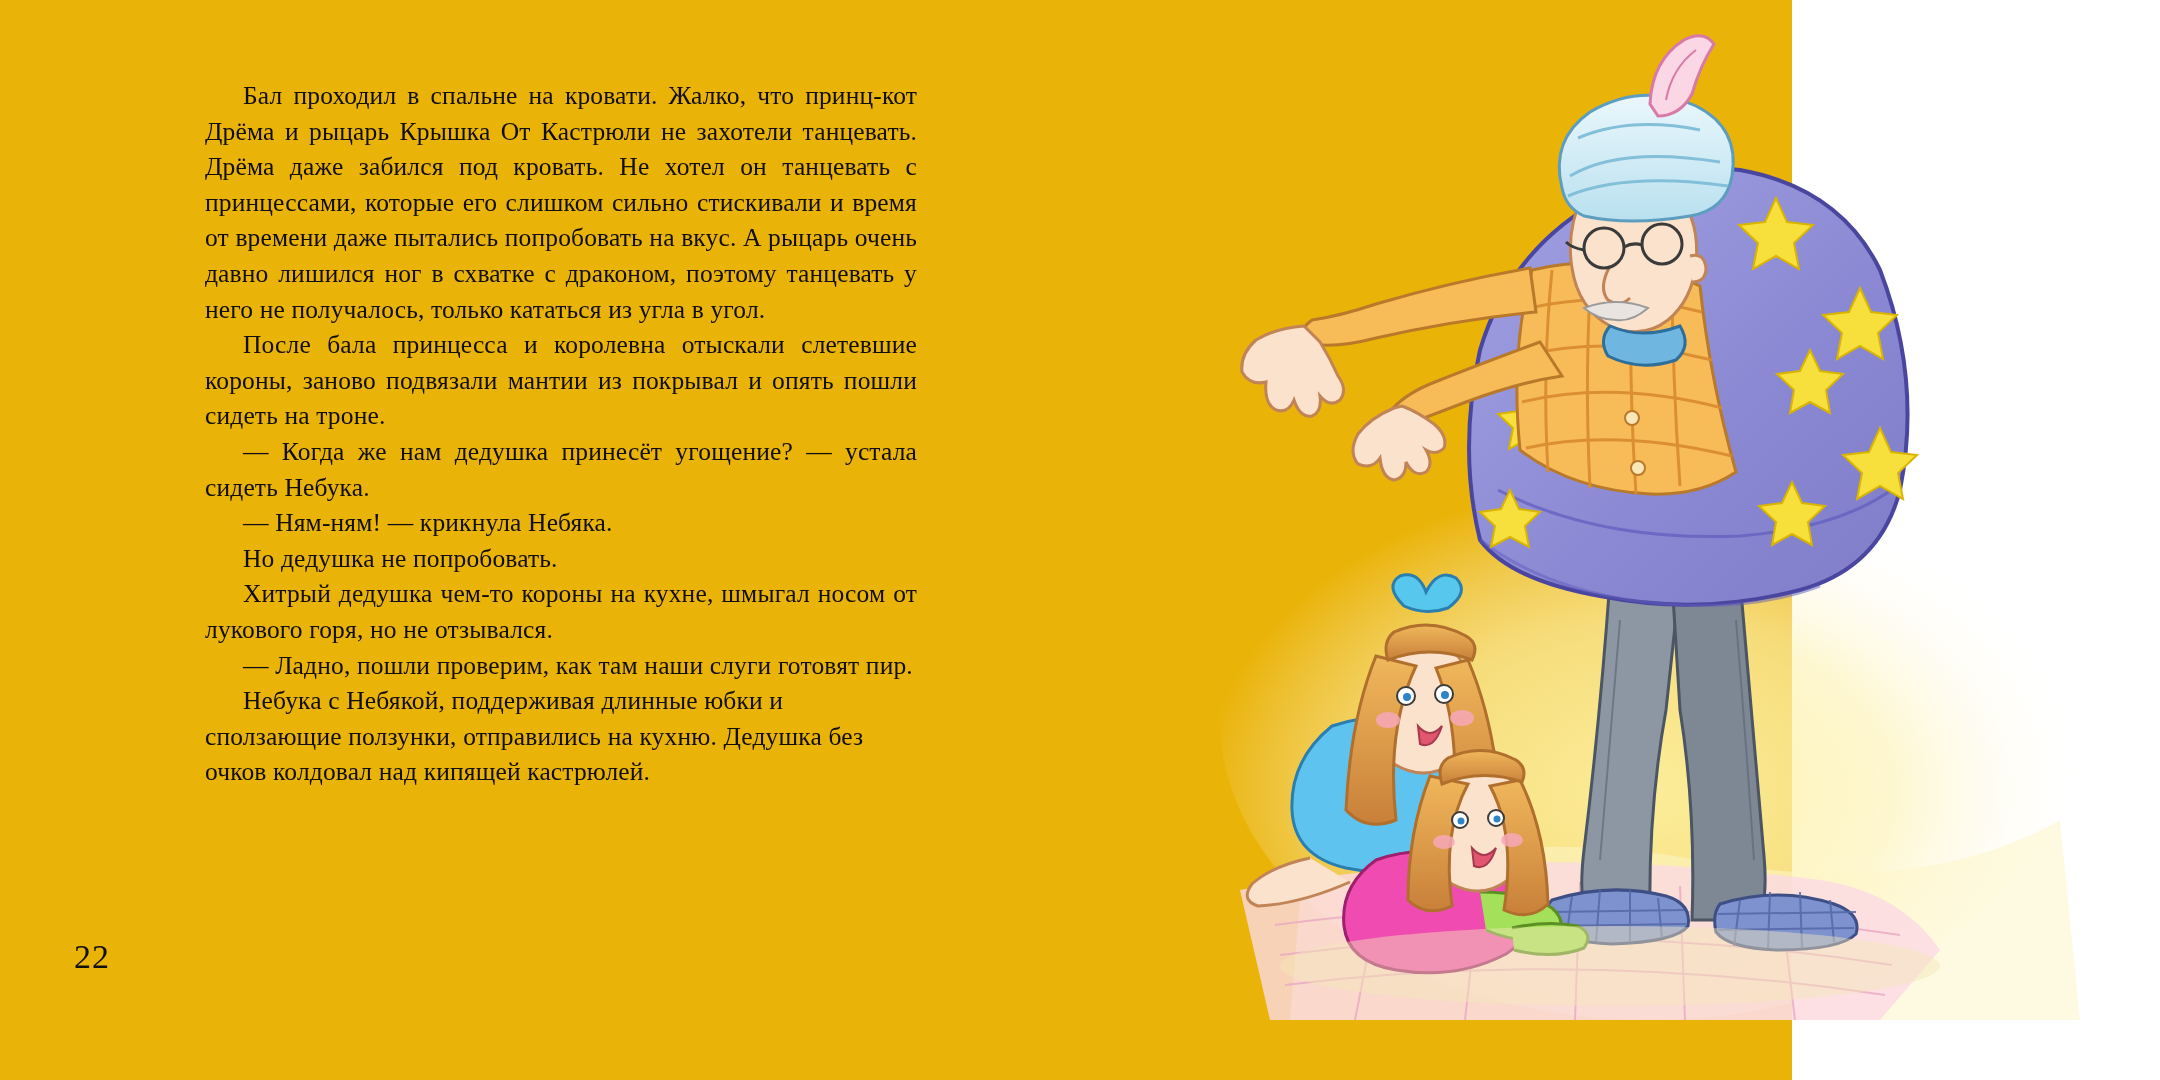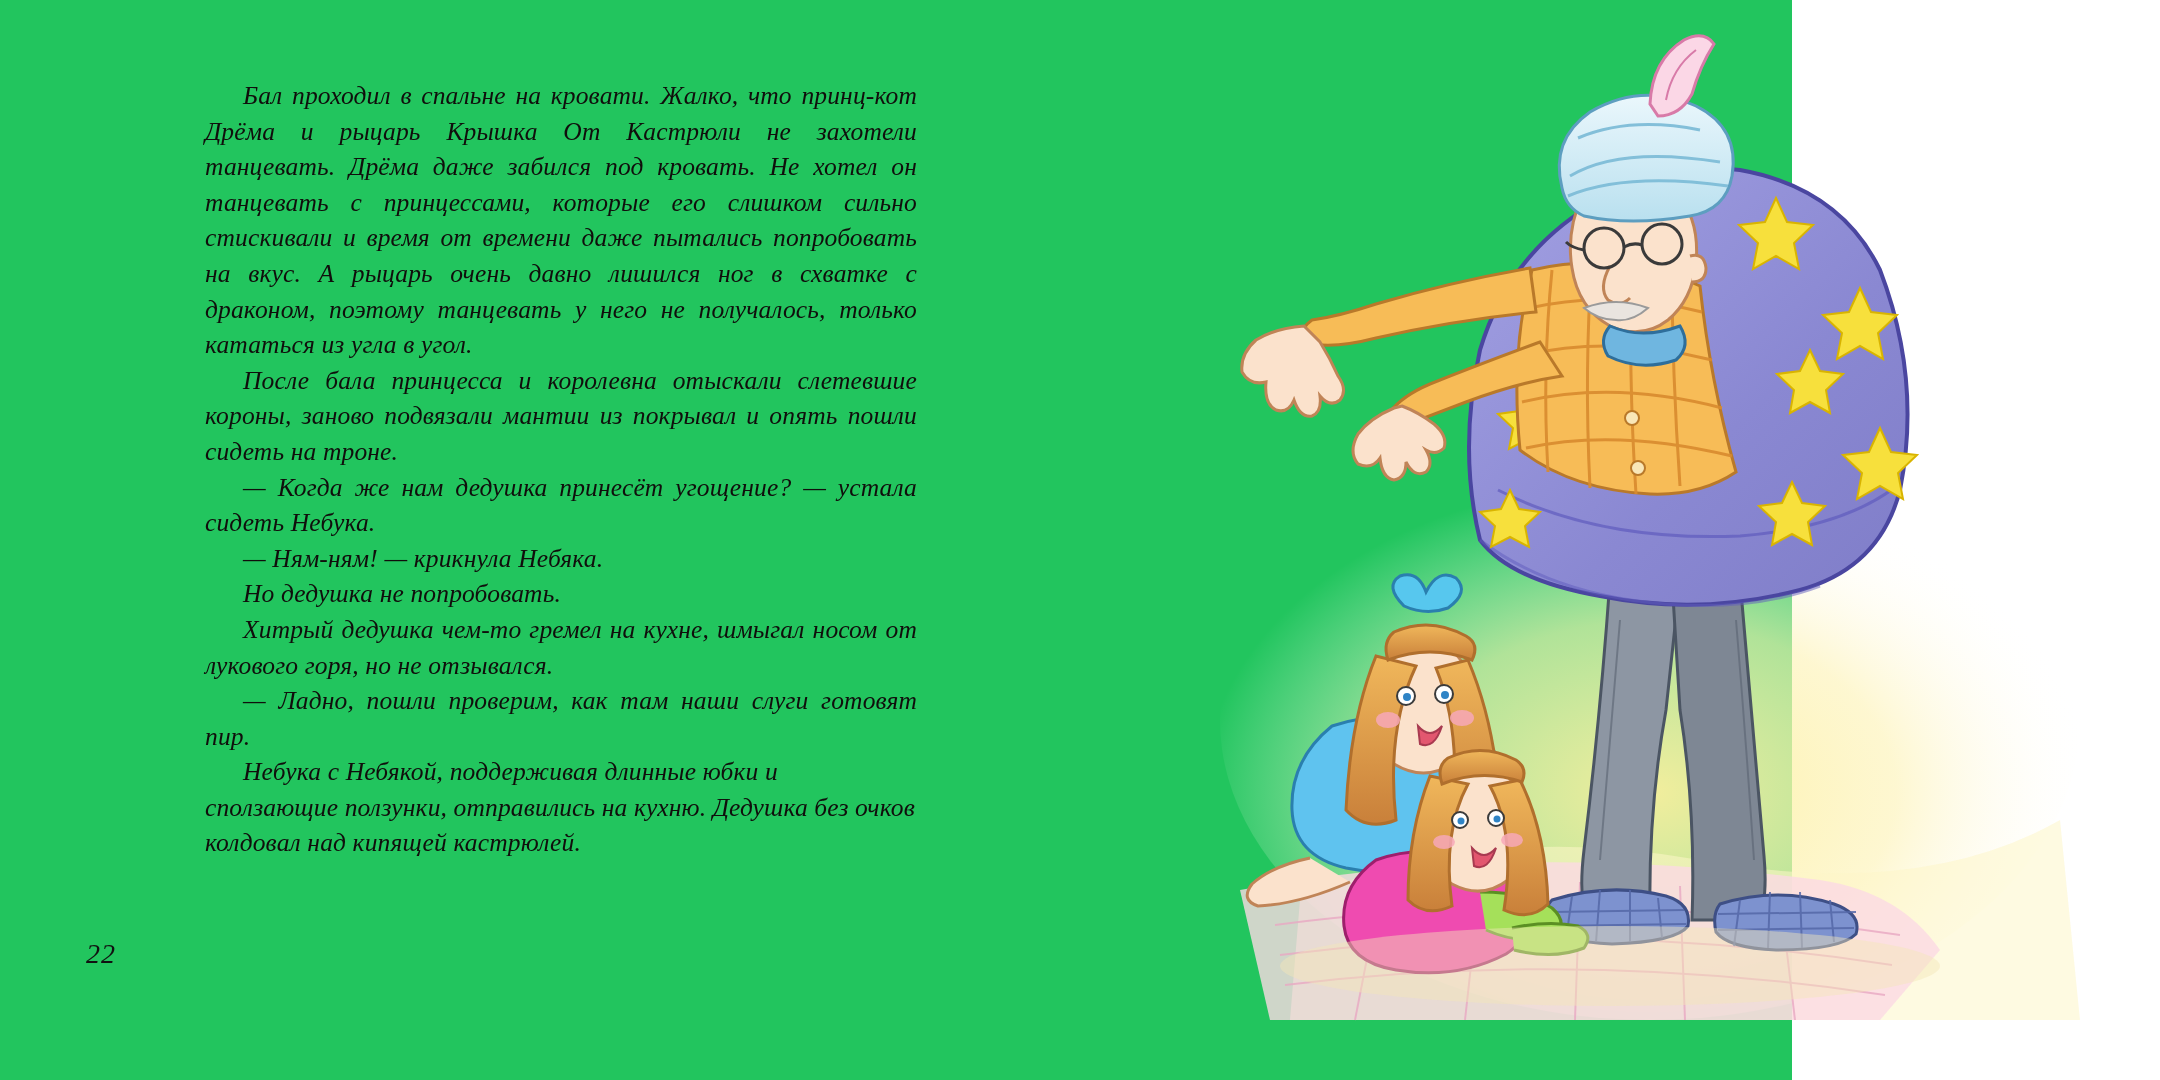--- a/index.html
+++ b/index.html
@@ -11,22 +11,21 @@
     width: 2160px;
     height: 1080px;
     overflow: hidden;
     font-family: "Liberation Serif", serif;
     color: #111111;
   }
   .spread {
     position: relative;
     width: 1792px;
     height: 1080px;
-    background: #22c55e;
-    font-style: italic;
+    background: #eab308;
   }
 
   
   .text-column {
     position: absolute;
     left: 205px;
     top: 78px;
     width: 712px;
     font-size: 25.5px;
     line-height: 35.6px;
@@ -37,23 +36,23 @@
   }
   .para {
     margin: 0;
     text-indent: 38px;
     text-align: justify;
   }
   .para:last-child { text-align: left; }
 
   .folio {
     position: absolute;
-    left: 86px;
+    left: 74px;
     top: 938px;
-    font-size: 28px;
+    font-size: 34px;
     letter-spacing: 1px;
     color: #111111;
   }
 
   
   .illustration {
     position: absolute;
     left: 1180px;
     top: 20px;
     width: 980px;
@@ -65,21 +64,21 @@
 <body>
 
 <div class="spread">
 
   <div class="text-column">
     <p class="para">Бал проходил в спальне на кровати. Жалко, что принц-кот Дрёма и рыцарь Крышка От Кастрюли не захотели танцевать. Дрёма даже забился под кровать. Не хотел он танцевать с принцессами, которые его слишком сильно стискивали и время от времени даже пытались попробовать на вкус. А рыцарь очень давно лишился ног в схватке с драконом, поэтому танцевать у него не получалось, только кататься из угла в угол.</p>
     <p class="para">После бала принцесса и королевна отыскали слетевшие короны, заново подвязали мантии из покрывал и опять пошли сидеть на троне.</p>
     <p class="para">— Когда же нам дедушка принесёт угощение? — устала сидеть Небука.</p>
     <p class="para">— Ням-ням! — крикнула Небяка.</p>
     <p class="para">Но дедушка не попробовать.</p>
-    <p class="para">Хитрый дедушка чем-то гремел на кухне, шмыгал носом от лукового горя, но не отзывался.</p>
+    <p class="para">Хитрый дедушка чем-то короны на кухне, шмыгал носом от лукового горя, но не отзывался.</p>
     <p class="para">— Ладно, пошли проверим, как там наши слуги готовят пир.</p>
     <p class="para">Небука с Небякой, поддерживая длинные юбки и сползающие ползунки, отправились на кухню. Дедушка без очков колдовал над кипящей кастрюлей.</p>
   </div>
 
   <div class="folio">22</div>
 
   <div class="illustration">
     <svg width="980" height="1040" viewBox="0 0 980 1040" xmlns="http://www.w3.org/2000/svg">
       <defs>
         <radialGradient id="glow" cx="50%" cy="62%" r="52%">

